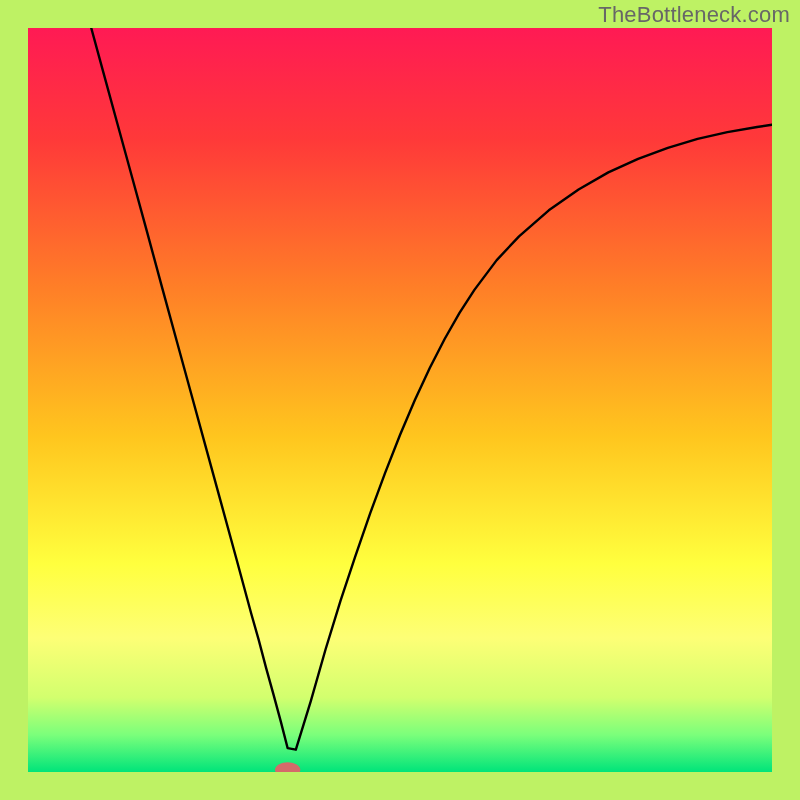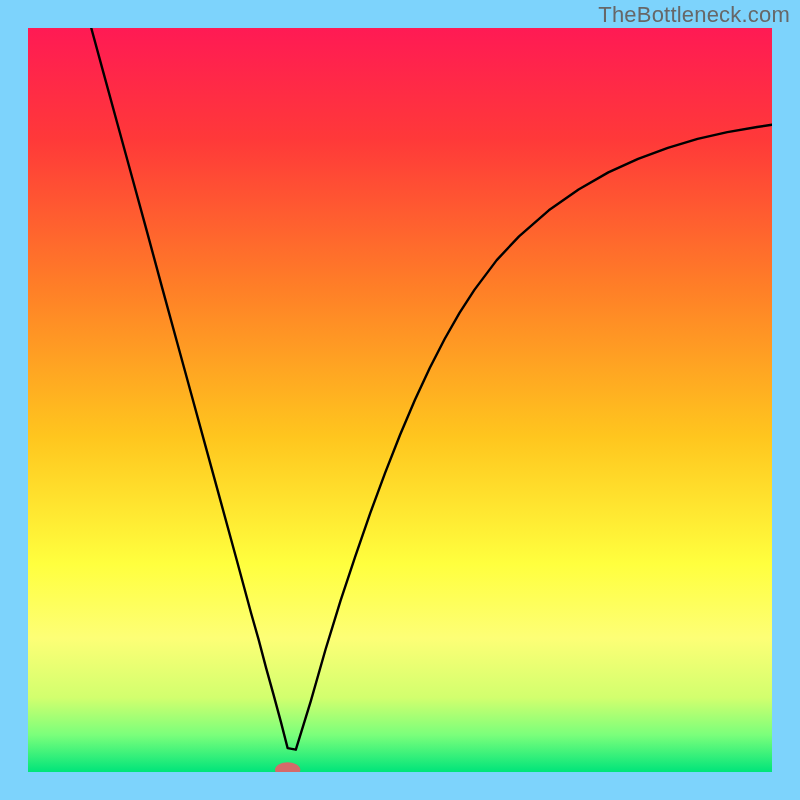--- a/index.html
+++ b/index.html
@@ -1,21 +1,21 @@
 <!DOCTYPE html>
 <html><head>
 <meta charset="utf-8">
 <style>
   * { margin: 0; padding: 0; box-sizing: border-box; }
   html, body { width: 800px; height: 800px; overflow: hidden; background: #000; }
   .frame {
     position: relative;
     width: 800px;
     height: 800px;
-    background: #7dd3fc;
+    background: #bef264;
   }
   .watermark {
     position: absolute;
     top: 2px;
     right: 10px;
     font-family: Arial, Helvetica, sans-serif;
     font-size: 22px;
     color: #676767;
     letter-spacing: 0.2px;
     z-index: 10;

